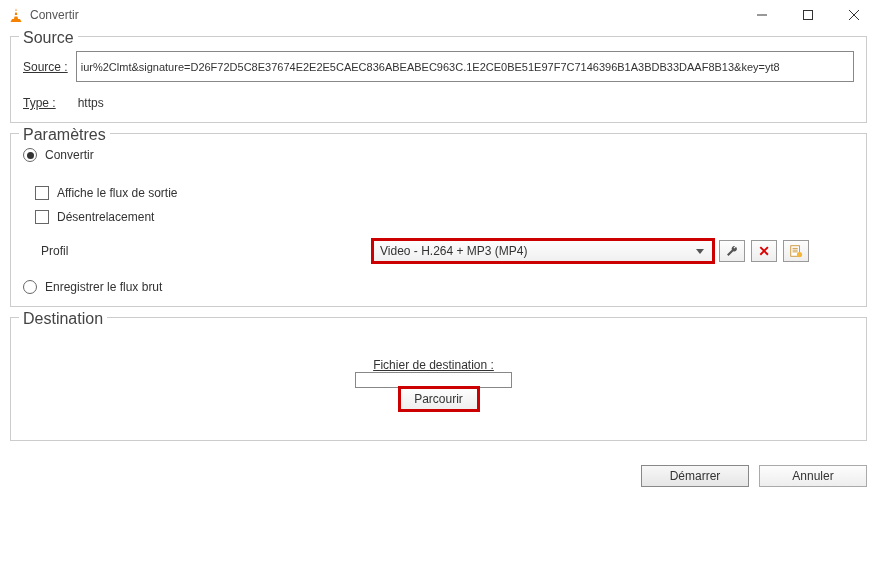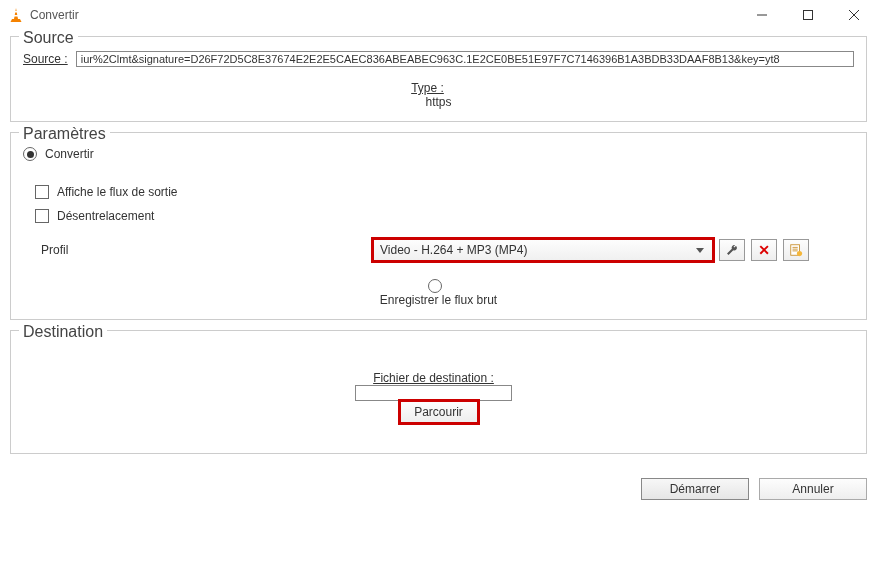--- a/index.html
+++ b/index.html
@@ -11,24 +11,24 @@
 .winbtns { display: flex; }
 .winbtn { width: 46px; height: 30px; display: flex; align-items: center; justify-content: center; color: #555; }
 .winbtn svg { width: 10px; height: 10px; }
 
 .content { padding: 6px 10px 10px 10px; }
 
 fieldset { border: 1px solid #ccc; margin-bottom: 10px; padding: 14px 12px 12px 12px; position: relative; }
 fieldset legend { position: absolute; top: -8px; left: 8px; background: #fff; padding: 0 4px; color: #444; font-size: 16px; }
 
 .row { display: flex; align-items: center; margin-bottom: 10px; }
-.row:last-child { margin-bottom: 0; flex-direction: column; }
+.row:last-child { margin-bottom: 0; }
 .label { color: #333; margin-right: 8px; text-decoration: underline; }
 
-input[type=text].textfield { border: 1px solid #888; background: #fff; height: 16px; padding: 1px 4px; font-size: 11px; color: #333; }
+input[type=text].textfield { border: 1px solid #888; background: #fff; height: 31px; padding: 1px 4px; font-size: 11px; color: #333; }
 .src-field { flex: 1; }
 
 .radio { width: 14px; height: 14px; border: 1px solid #666; border-radius: 50%; display: inline-flex; align-items: center; justify-content: center; margin-right: 8px; background:#fff; }
 .radio.checked::after { content:""; width:7px; height:7px; background:#333; border-radius:50%; display:block; }
 
 .checkbox { width: 14px; height: 14px; border: 1px solid #666; display:inline-block; margin-right: 8px; background:#fff; vertical-align: middle; }
 
 .indented { margin-left: 12px; }
 
 .profile-row { display:flex; align-items:center; margin-top: 6px; }

